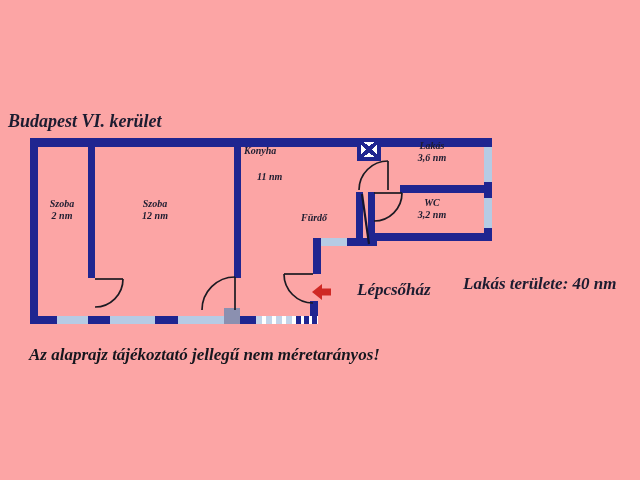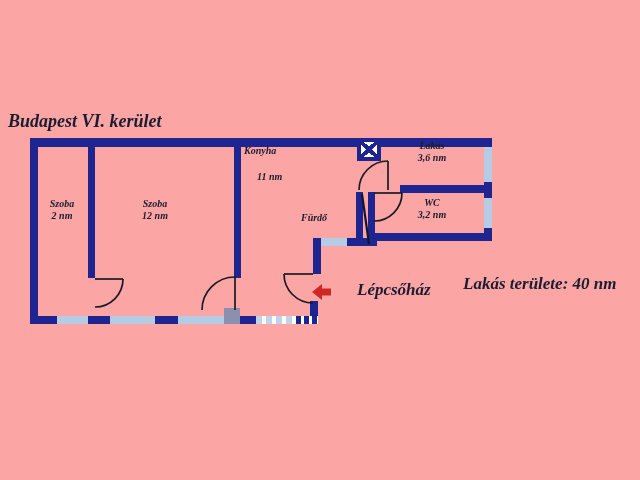--- a/index.html
+++ b/index.html
@@ -99,14 +99,15 @@
     <div>Lakás</div>
     <div>3,6 nm</div>
   </div>
   <div class="txt fs15 ctr" style="left:398px;top:197px;width:68px;">
     <div>WC</div>
     <div>3,2 nm</div>
   </div>
 
   <div class="txt fs17" style="left:357px;top:280px;">Lépcsőház</div>
   <div class="txt fs17" style="left:463px;top:250px;margin-top:24px;">Lakás területe: 40 nm</div>
+  <div class="txt fs17" style="left:29px;top:345px;color:#16161e;">Az alaprajz tájékoztató jellegű nem méretarányos!</div>
 
 </div>
 
 </body></html>

